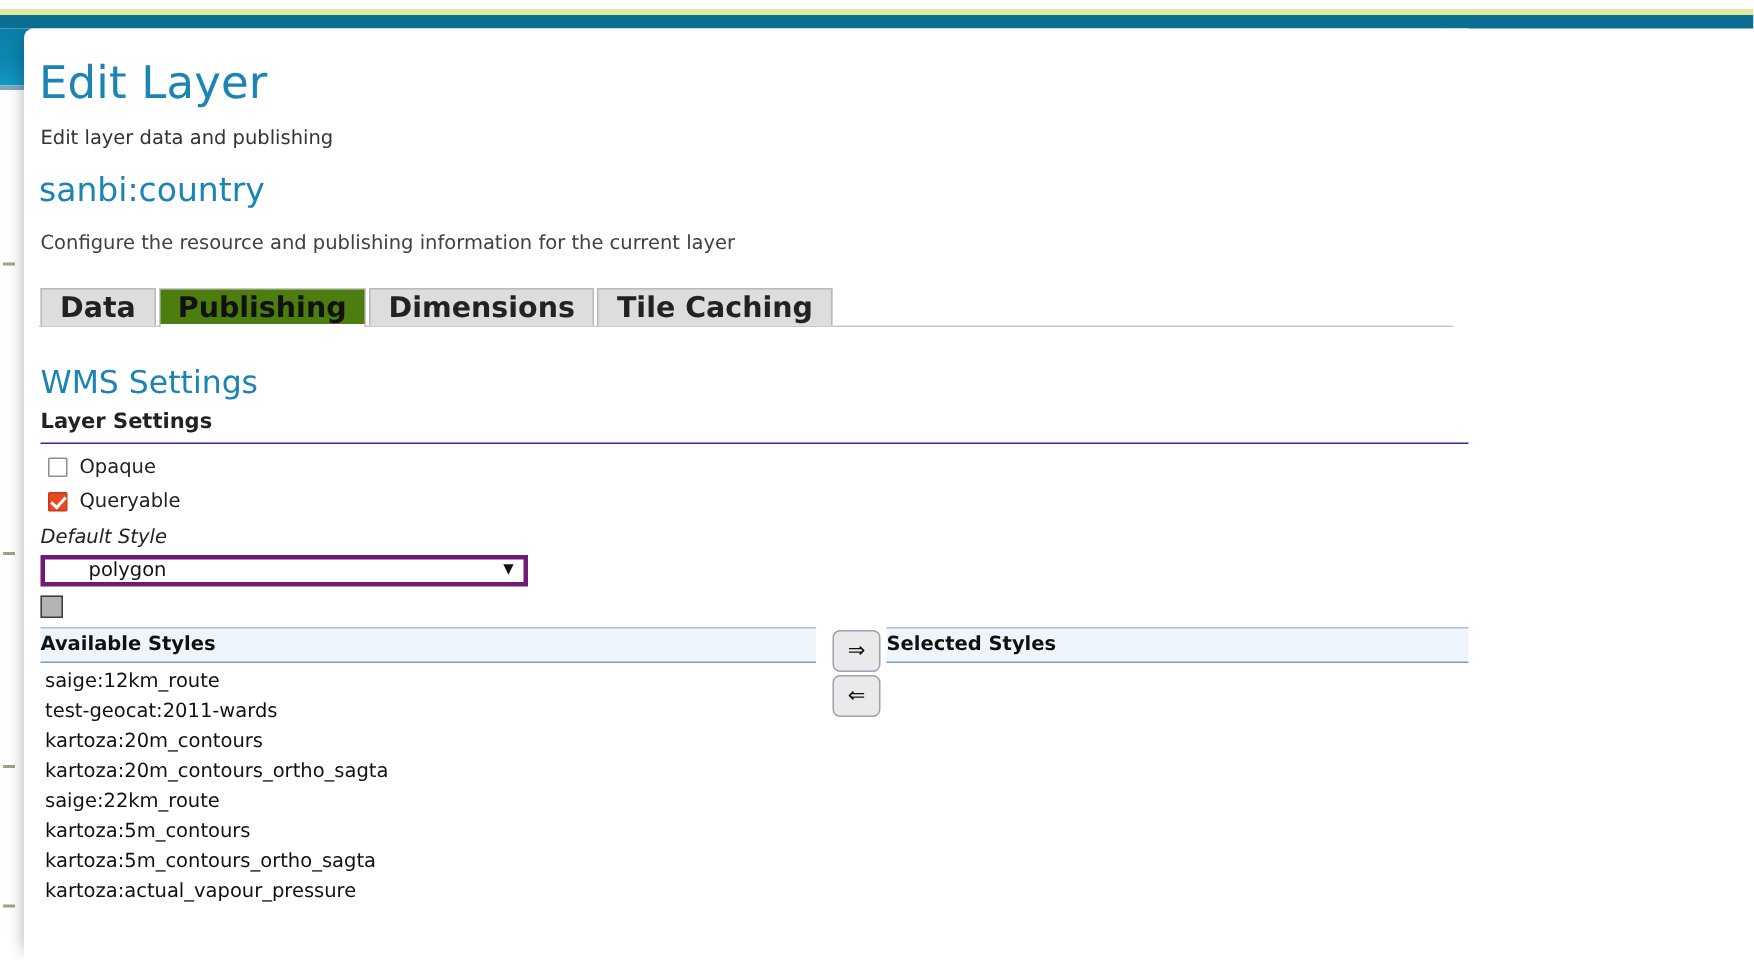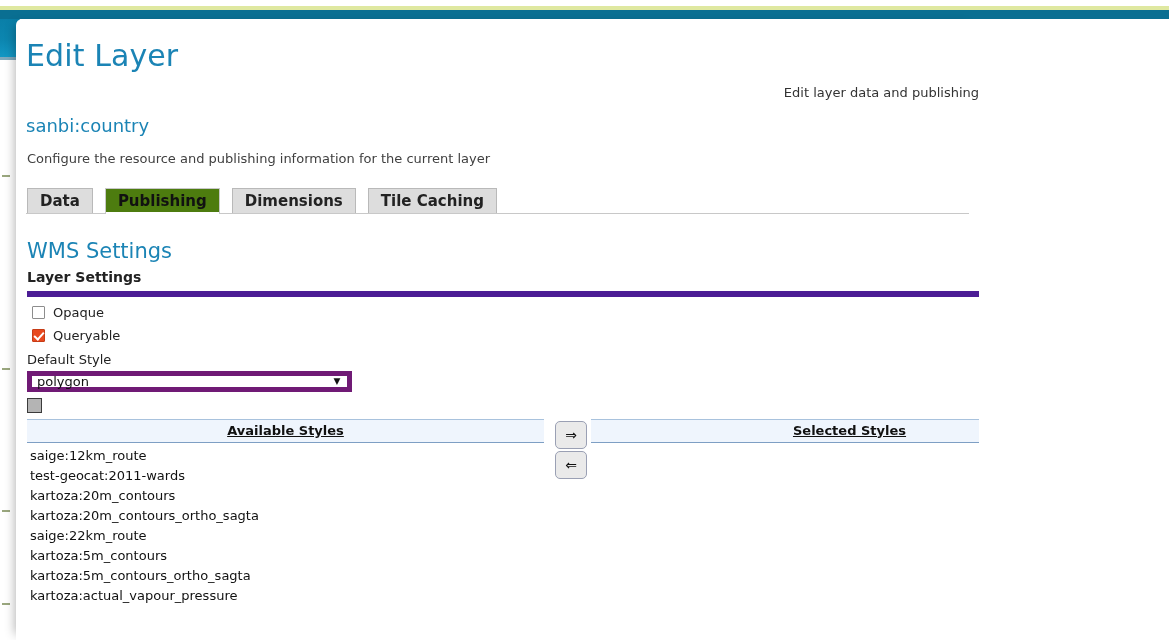--- a/index.html
+++ b/index.html
@@ -85,25 +85,24 @@
     font-size: 30px;
     font-weight: 400;
     color: #1b84b5;
     letter-spacing: 0.1px;
     line-height: 1.1;
   }
   p.subtitle {
     margin: 13px 0 0 1px;
     font-size: 13px;
     color: #333333;
-    text-align: right;
   }
   h2#resource-title {
     margin: 16px 0 0 0;
-    font-size: 18px;
+    font-size: 22px;
     font-weight: 400;
     color: #1b84b5;
     line-height: 1.1;
   }
   p.subtitle2 {
     margin: 15px 0 0 1px;
     font-size: 13px;
     color: #404040;
   }
 
@@ -121,22 +120,22 @@
     bottom: 0;
     height: 1px;
     background: #c8c8c8;
   }
   .tab {
     display: inline-block;
     position: relative;
     height: 25px;
     line-height: 25px;
     padding: 0 12px;
-    margin-right: 12px;
-    font-size: 15px;
+    margin-right: 2px;
+    font-size: 19px;
     font-weight: bold;
     color: #222222;
     background: #dddddd;
     border: 1px solid #b9b9b9;
     border-bottom: none;
     box-sizing: border-box;
     vertical-align: bottom;
     cursor: pointer;
     user-select: none;
   }
@@ -164,21 +163,21 @@
     color: #1b84b5;
     line-height: 1.1;
   }
   h4#layer-settings-heading {
     margin: 6px 0 0 1px;
     font-size: 14px;
     font-weight: bold;
     color: #222222;
     line-height: 1.2;
     padding-bottom: 5px;
-    border-bottom: 6px solid #4c1d95;
+    border-bottom: 1px solid #4c1d95;
     width: 1143px;
     box-sizing: border-box;
   }
 
   .checkrow {
     display: flex;
     align-items: center;
     margin-top: 8px;
     margin-left: 6px;
   }
@@ -211,36 +210,38 @@
   }
   .checkrow .clabel {
     font-size: 13px;
     color: #222222;
   }
 
   .field-label {
     margin: 9px 0 0 1px;
     font-size: 13px;
     color: #222222;
+    font-style: italic;
   }
   #default-style-select {
     margin-top: 4px;
     margin-left: 1px;
     width: 325px;
     height: 21px;
     box-sizing: border-box;
-    border: 5px solid #701a75;
+    border: 3px solid #701a75;
     background: #ffffff;
     font-family: inherit;
     font-size: 13px;
     color: #111111;
     position: relative;
     display: flex;
     align-items: center;
     cursor: pointer;
+    padding-left: 24px;
   }
   #default-style-value {
     padding-left: 5px;
     flex: 1;
   }
   #default-style-arrow {
     width: 20px;
     text-align: center;
     font-size: 9px;
     color: #111111;
@@ -273,28 +274,27 @@
     position: absolute;
     top: 0;
     width: 517px;
   }
   #avail-col { left: 0; }
   #sel-col   { left: 564px; }
 
   .palette-head {
     height: 22px;
     line-height: 22px;
-    text-align: center;
+    text-align: left;
     font-size: 13px;
     font-weight: bold;
     color: #111111;
     background: #eff5fd;
     border-top: 1px solid #a8c2dd;
     border-bottom: 1px solid #7e9fc4;
-    text-decoration: underline;
   }
   .palette-list {
     padding-top: 3px;
   }
   .palette-item {
     height: 20px;
     line-height: 20px;
     padding-left: 3px;
     font-size: 13px;
     color: #111111;

